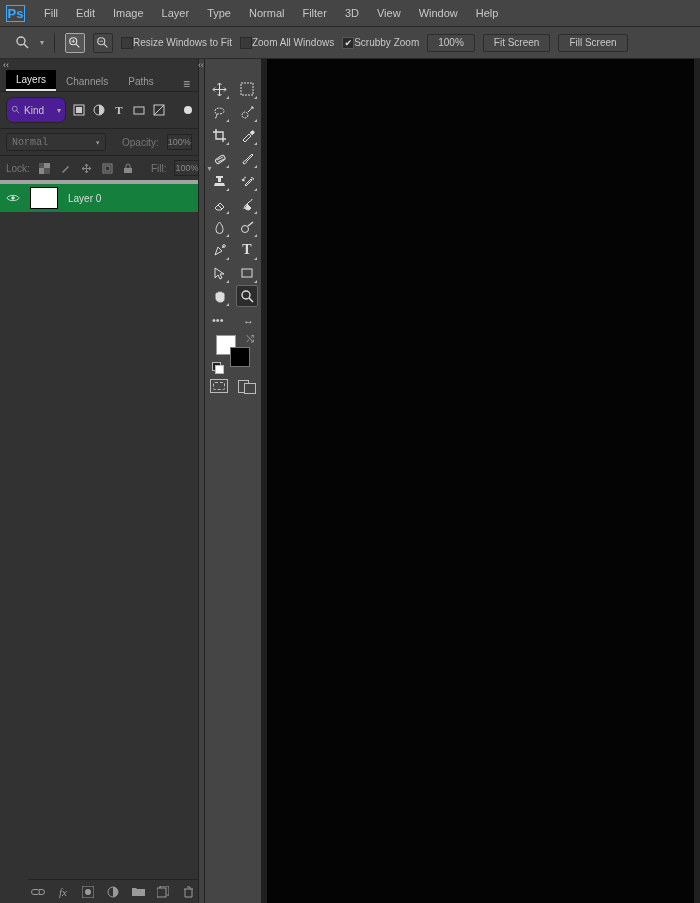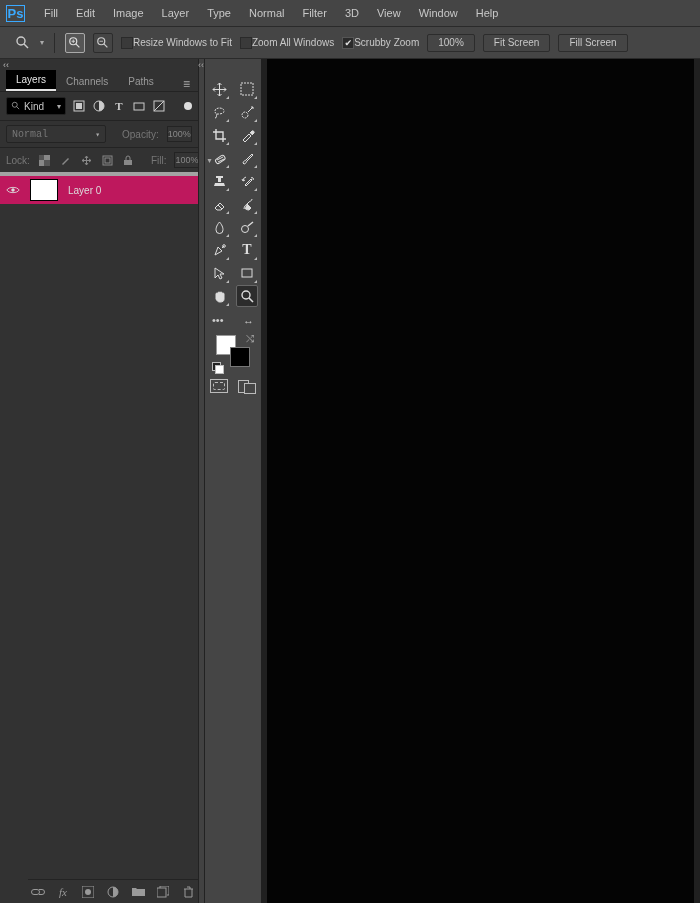--- a/index.html
+++ b/index.html
@@ -105,22 +105,22 @@
   .panel-tabs .tab.active{ color:#e6e6e6; background:#000000; border-bottom:2px solid #e6e6e6; }
   .panel-tabs .flex{flex:1;}
   .panel-tabs .menu-icon{color:#aaa;font-size:12px;padding-right:2px;}
 
   .filter-row{
     display:flex;align-items:center;gap:6px;padding:5px 6px;
     border-bottom:1px solid #232323;
   }
   .kind-drop{
     display:flex;align-items:center;gap:4px;
-    border:1px solid #232323;background:#000000;
-    height:18px;padding:4px 4px;border-radius:2px;font-size:10px;color:#c8c8c8;
+    border:1px solid #232323;background:#4c1d95;
+    height:18px;padding:12px 4px;border-radius:7px;font-size:10px;color:#c8c8c8;
     width:60px; justify-content:space-between;
   }
   .filter-icons{display:flex;gap:6px;align-items:center;}
   .fi{width:14px;height:14px;display:flex;align-items:center;justify-content:center;color:#c8c8c8;}
   .dot-ind{width:8px;height:8px;border-radius:50%;background:#ddd;}
   .blend-row{
     display:flex;align-items:center;padding:4px 6px;gap:8px;
     border-bottom:1px solid #232323;
     font-size:10px;color:#777;
   }
@@ -133,21 +133,21 @@
     display:flex;align-items:center;padding:4px 6px;gap:8px;
     border-bottom:4px solid #a3a3a3;
     font-size:10px;color:#777;
   }
   .lock-icons{display:flex;gap:8px;}
   .li{width:13px;height:13px;display:flex;align-items:center;justify-content:center;color:#888;}
   .lock-row .spacer{flex:1;}
 
   .layer-list{flex:1;background:#323232;}
   .layer-item{
-    display:flex;align-items:center;height:28px;background:#be185d;
+    display:flex;align-items:center;height:28px;background:#15803d;
     padding:0 6px;gap:10px;
   }
   .eye{width:14px;height:14px;color:#ddd;}
   .thumb{width:28px;height:22px;background:#fff;border:1px solid #000;}
   .layer-name{font-size:10px;color:#ddd;}
 
   .panel-footer{
     height:24px;border-top:1px solid #232323;
     display:flex;align-items:center;justify-content:center;gap:11px;
     color:#9a9a9a;

